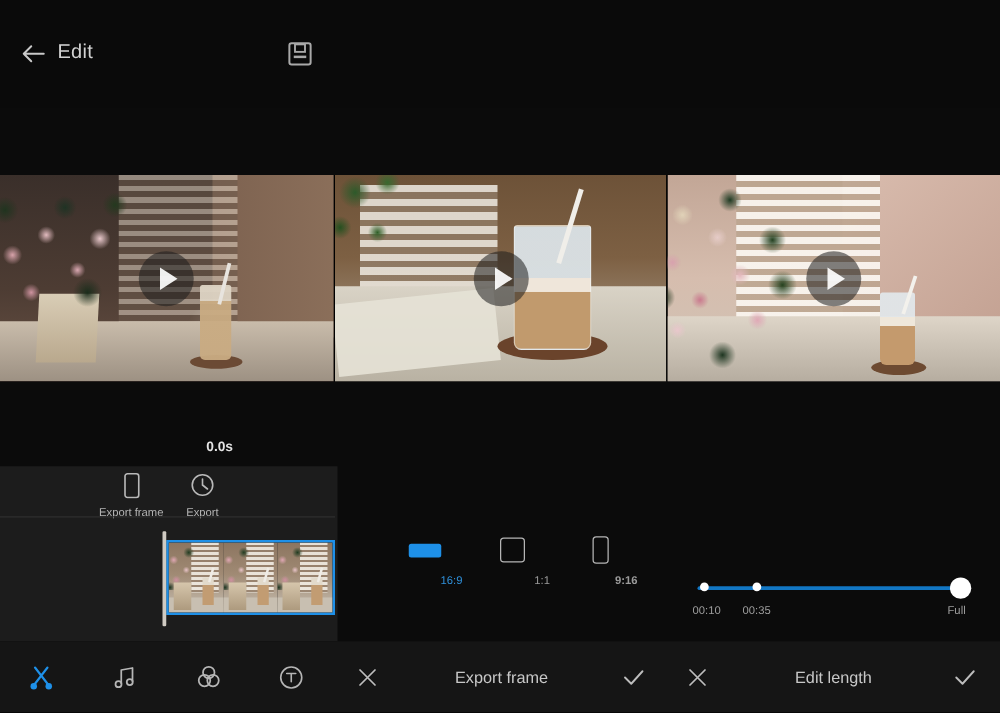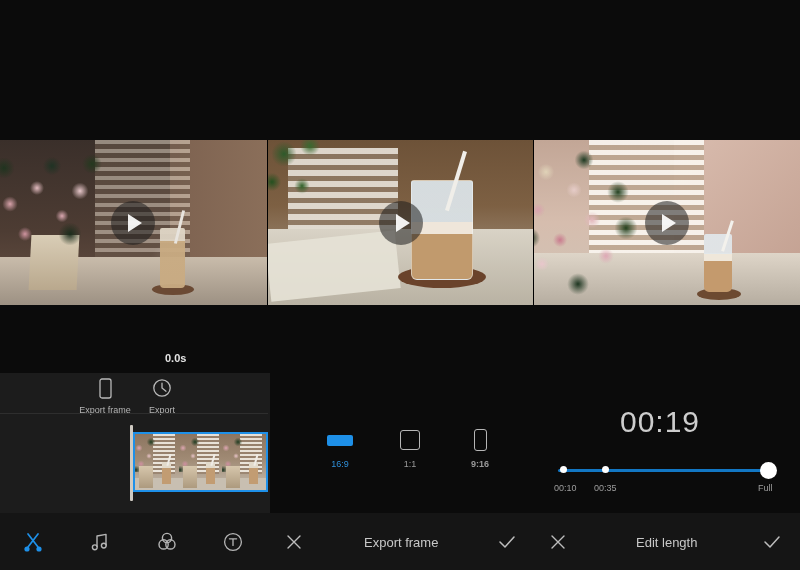--- a/index.html
+++ b/index.html
@@ -266,21 +266,21 @@
     background:#c8bfb1;
   }
   .playhead {
     position:absolute; left:130px; top:11px; width:3px; height:76px;
     background:#cfcac2; border-radius:1px; cursor:ew-resize;
   }
 
   
   .aspect-group { position:absolute; left:310px; top:428px; width:200px; height:60px; }
   .aspect-item {
-    position:absolute; top:0; width:60px; text-align:center; cursor:pointer;
+    position:absolute; top:0; width:60px; text-align:right; cursor:pointer;
   }
   .aspect-item .ar-icon { height:24px; display:flex; align-items:center; justify-content:center; }
   .aspect-item .ar-label { margin-top:7px; font-size:9px; color:#9a9a9a; }
   .aspect-item.selected .ar-label { color:#2f8fd8; }
   .ar-16-9 { left:0; }
   .ar-1-1   { left:70px; }
   .ar-9-16  { left:140px;font-weight:bold; }
   .box-169 { width:26px; height:11px; border-radius:2px; background:#1e90e8; }
   .box-11  { width:20px; height:20px; border:1.6px solid #b6b6b6; border-radius:3px; }
   .box-916 { width:13px; height:22px; border:1.6px solid #b6b6b6; border-radius:3px; }
@@ -338,20 +338,35 @@
   .bb-ok1   { left:490px; }
   .bb-x2    { left:541px; }
   .bb-len   { left:636px; }
   .bb-ok2   { left:755px; }
 </style>
 </head>
 <body>
 
 <div id="app">
 
+  <div class="topbar">
+    <div class="back-arrow">
+      <svg width="26" height="26" viewBox="0 0 26 26">
+        <path d="M21 13H5M5 13l6-6M5 13l6 6" fill="none" stroke="#c9c9c9" stroke-width="1.6" stroke-linecap="round" stroke-linejoin="round"></path>
+      </svg>
+    </div>
+    <div class="edit-title">Edit</div>
+    <div class="save-btn">
+      <svg width="24" height="24" viewBox="0 0 24 24">
+        <rect x="3.5" y="3.5" width="17" height="17" rx="1.8" fill="none" stroke="#a9a9a9" stroke-width="1.6"></rect>
+        <rect x="8" y="4.5" width="8" height="6" fill="none" stroke="#a9a9a9" stroke-width="1.5"></rect>
+        <rect x="7" y="13.5" width="10" height="2" fill="#a9a9a9"></rect>
+      </svg>
+    </div>
+  </div>
 
   <div class="previews">
 
     <div class="preview scene1">
       <div class="s1-wall"></div>
       <div class="s1-blinds"></div>
       <div class="s1-table"></div>
       <div class="s1-vase"></div>
       <div class="s1-flowers"></div>
       <div class="s1-coaster"></div>
@@ -456,21 +471,20 @@
     </div>
     <div class="aspect-item ar-9-16">
       <div class="ar-icon">
         <div class="box-916"></div>
       </div>
       <div class="ar-label">9:16</div>
     </div>
   </div>
 
   <div class="length-group">
-    <div class="duration">00:19</div>
 
     <div class="slider-wrap">
       <div class="slider-track"></div>
       <div class="slider-dot dot-10"></div>
       <div class="slider-dot dot-15"></div>
       <div class="slider-thumb"></div>
     </div>
 
     <div class="slider-tick tick-10">00:10</div>
     <div class="slider-tick tick-15">00:35</div>

